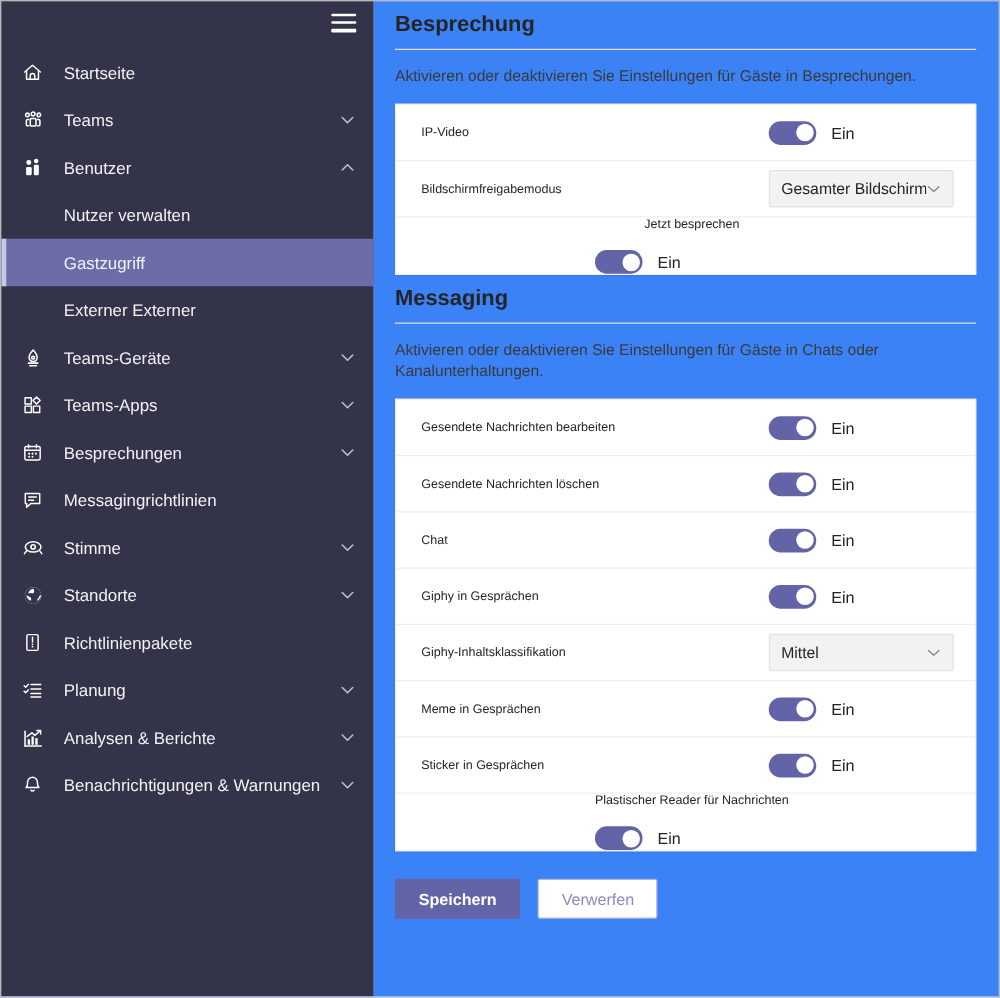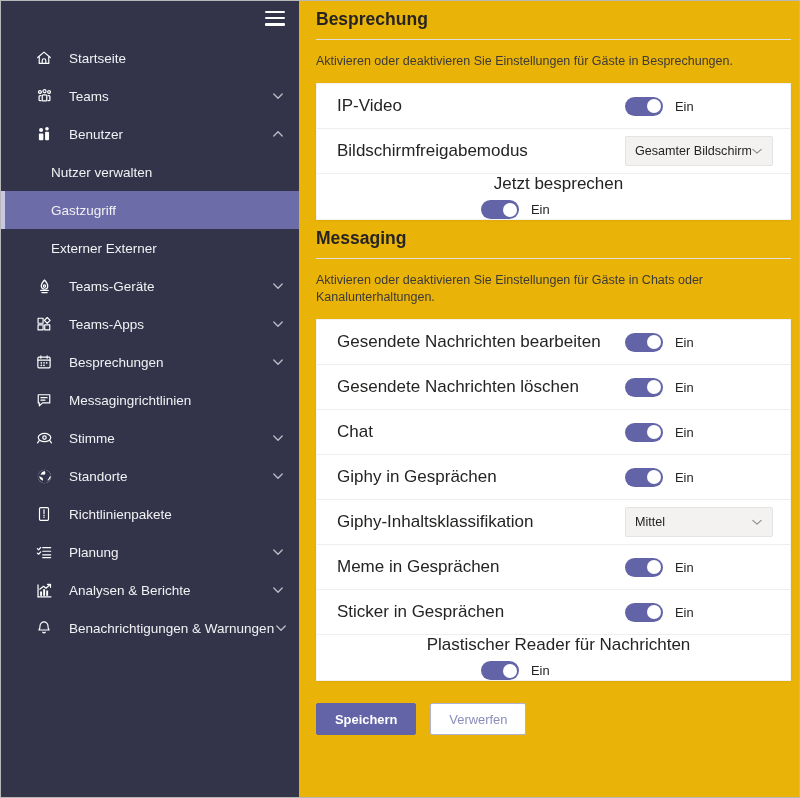--- a/index.html
+++ b/index.html
@@ -38,21 +38,21 @@
     cursor: pointer;
   }
   .hamburger span { display:block; height: 2.5px; background:#ffffff; border-radius:1px; }
 
   .nav { padding-top: 4px; }
 
   .nav-item {
     height: 38px;
     display: flex;
     align-items: center;
-    padding-left: 32px;
+    padding-left: 14px;
     padding-right: 14px;
     cursor: pointer;
     position: relative;
     font-size: 13.5px;
     color: #f2f2f4;
   }
   .nav-item .ico {
     width: 22px; height: 22px;
     flex: 0 0 22px;
     display:flex; align-items:center; justify-content:center;
@@ -83,24 +83,25 @@
     content: "";
     position: absolute;
     left: 0; top: 0; bottom: 0;
     width: 4px;
     background: #c7c8e4;
   }
 
   
   .main {
     flex: 1 1 auto;
-    background: #eab308;
+    background: #3b82f6;
     position: relative;
     overflow: hidden;
     padding-left: 17px;
+    padding-right: 10px;
   }
   .section-title {
     font-size: 17.5px;
     font-weight: bold;
     color: #252423;
     padding-top: 8px;
     padding-bottom: 9px;
   }
   .rule {
     height: 1px;
@@ -125,21 +126,21 @@
     height: 45px;
     display: flex;
     align-items: center;
     padding-left: 20px;
     padding-right: 10px;
     border-bottom: 1px solid #f0eeed;
   }
   .card .row:last-child { border-bottom: none; flex-direction: column; }
   .row-label {
     flex: 1 1 auto;
-    font-size: 17px;
+    font-size: 10px;
     color: #252423;
   }
   .row-control {
     flex: 0 0 auto;
     display: flex;
     align-items: center;
     width: 155px;
   }
 
   

